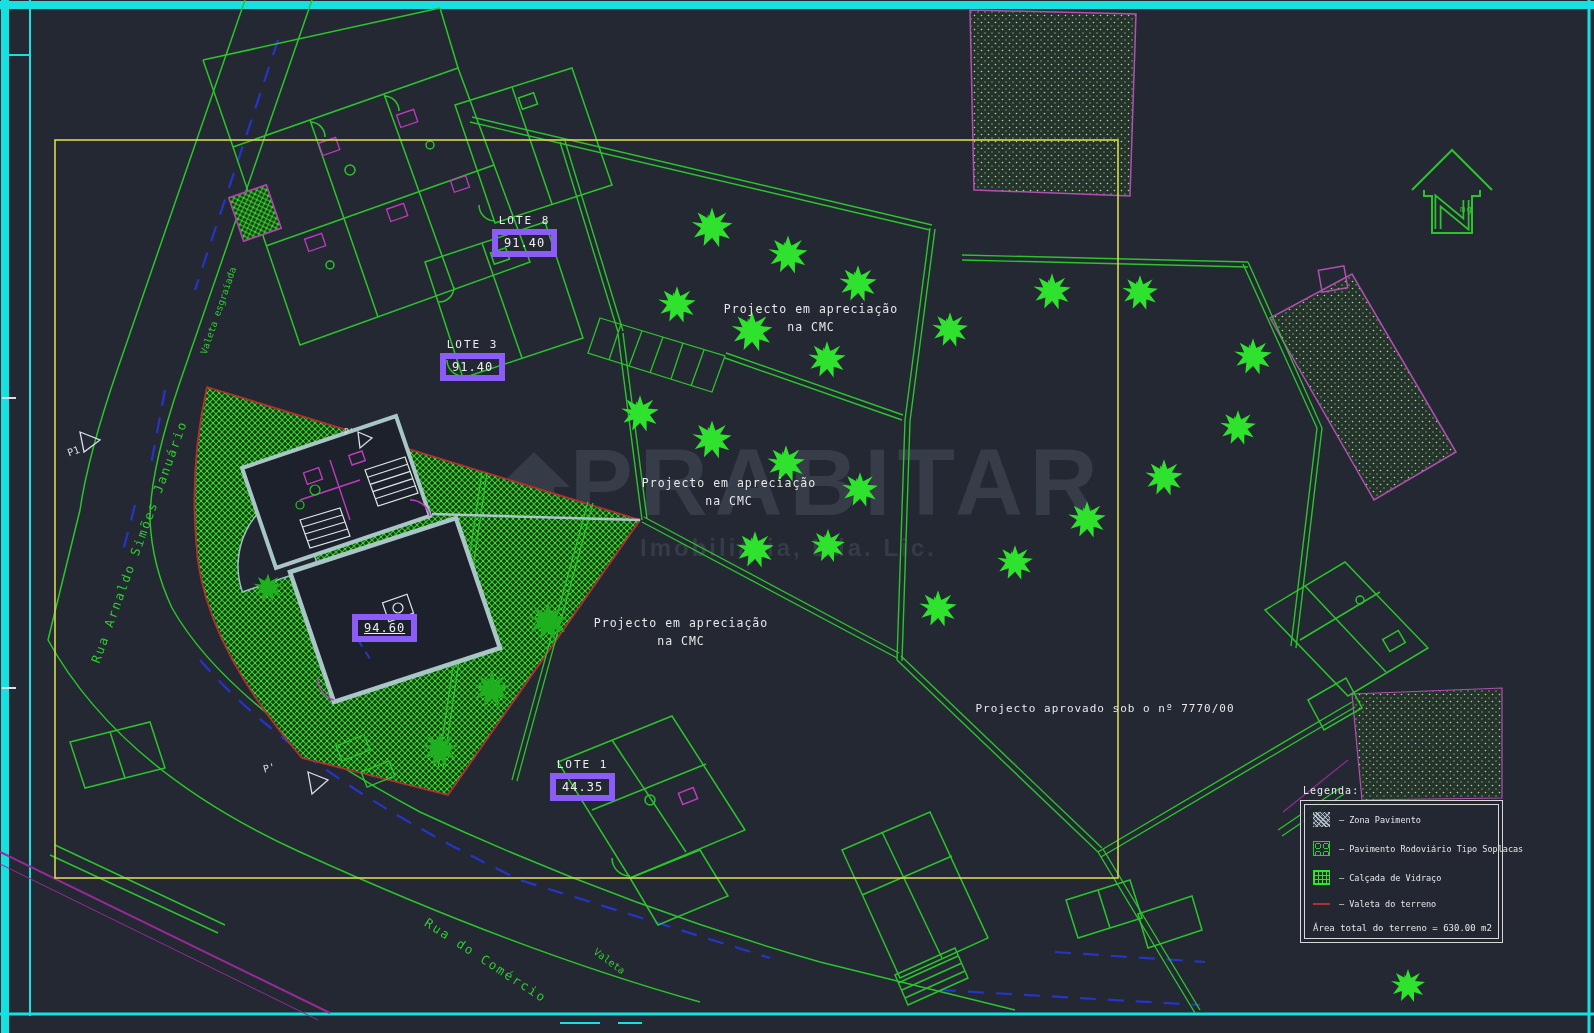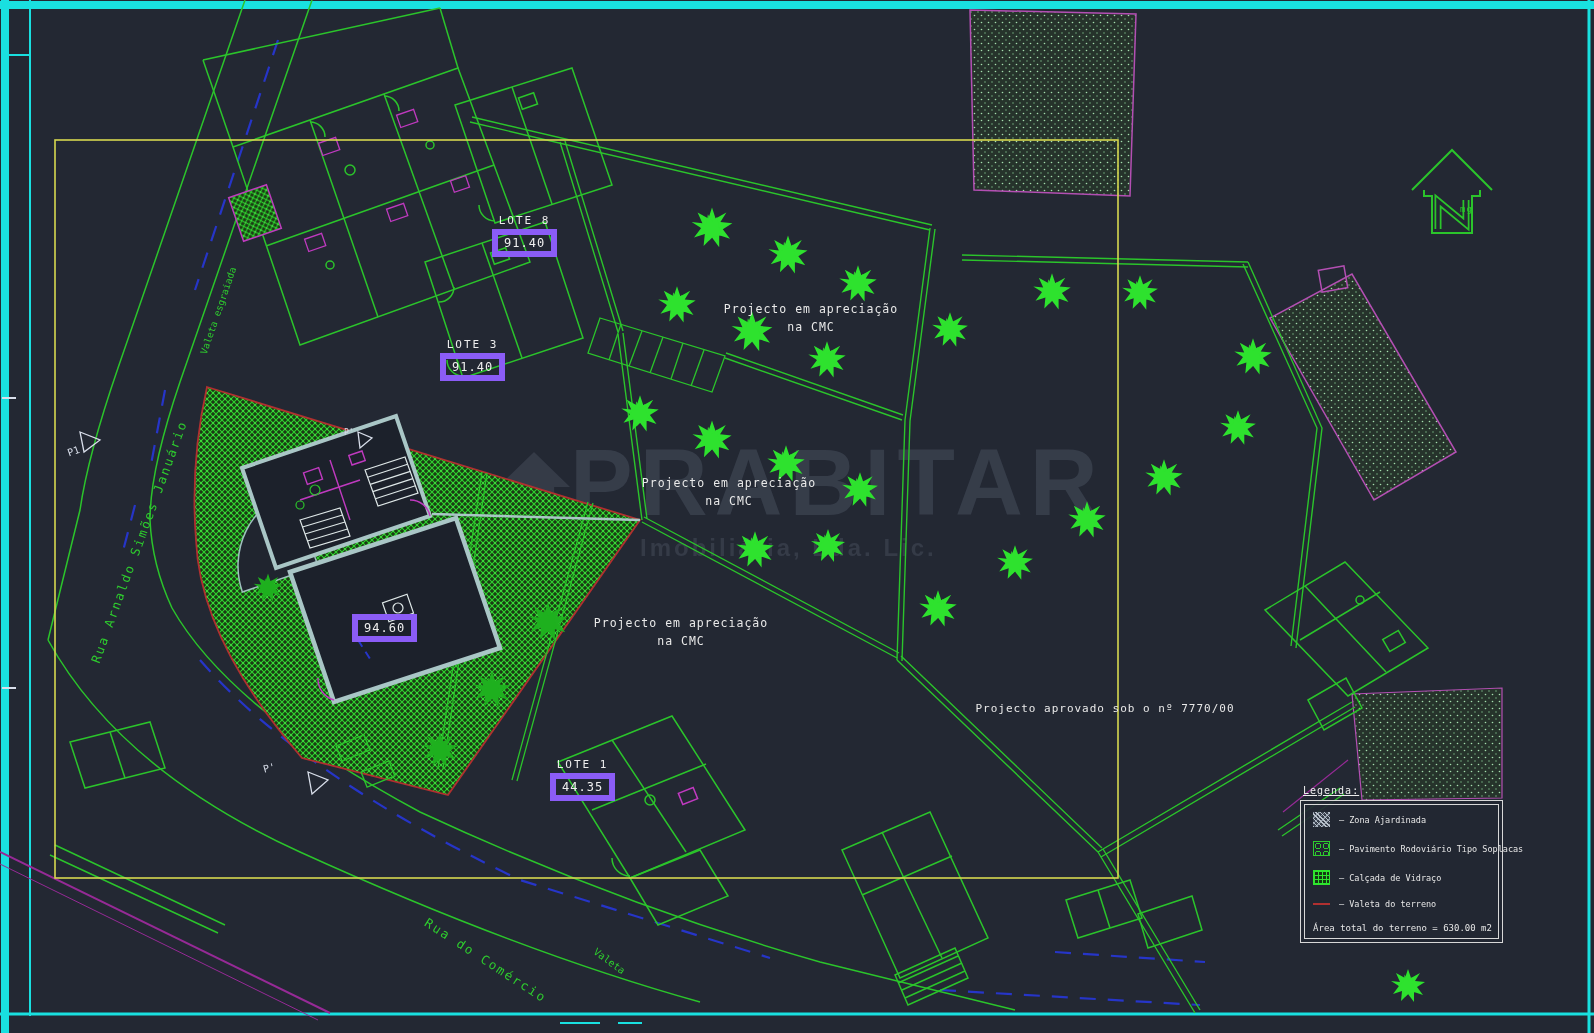--- a/index.html
+++ b/index.html
@@ -12,21 +12,21 @@
           font-size:24px;letter-spacing:3px;color:rgba(125,135,155,0.20);white-space:nowrap;}
   .wm-logo{left:498px;top:452px;width:72px;height:92px;background:rgba(125,135,155,0.20);
            clip-path:polygon(50% 0,100% 38%,78% 38%,78% 100%,22% 100%,22% 38%,0 38%);}
   .lot-label{display:flex;flex-direction:column;align-items:center;gap:2px;color:#ececec;
              font-size:11px;letter-spacing:2px;white-space:nowrap;}
   .mag-box{border:6px solid #8b5cf6;padding:1px 6px;font-size:12px;letter-spacing:1px;color:#efefef;}
   .cmc{width:250px;text-align:center;color:#e9e9e9;font-size:11.5px;line-height:1.6;letter-spacing:1px;white-space:nowrap;}
   .approved{width:310px;text-align:center;color:#e9e9e9;font-size:11px;letter-spacing:1px;white-space:nowrap;}
   .green-street{color:#2ecc2e;white-space:nowrap;transform-origin:0 0;}
   .p-label{color:#d8deea;font-size:10px;white-space:nowrap;transform-origin:0 0;}
-  .legend-title{left:1303px;top:785px;font-size:10px;color:#ededed;letter-spacing:1px;text-decoration:underline;}
+  .legend-title{left:1303px;top:785px;font-size:10px;color:#ededed;letter-spacing:1px;}
   .legend-box{left:1300px;top:800px;width:203px;height:143px;border:1px solid #d8d8d8;
               padding:3px;box-sizing:border-box;background:rgba(34,40,51,0.93);}
   .legend-inner{border:1px solid #d8d8d8;height:100%;box-sizing:border-box;padding:7px 6px 5px 8px;
                 display:flex;flex-direction:column;justify-content:space-between;}
   .lrow{display:flex;align-items:center;gap:9px;}
   .lrow span{color:#e6e6e6;font-size:8.5px;white-space:nowrap;}
   .sw{width:17px;height:15px;flex:none;box-sizing:border-box;}
   .sw-zona{background-color:#39404d;
     background-image:repeating-linear-gradient(45deg,#b9c2cc 0 1px,transparent 1px 3px),
                      repeating-linear-gradient(135deg,#8d97a5 0 1px,transparent 1px 4px);}
@@ -300,21 +300,21 @@
   <span class="mag-box">91.40</span>
 </div>
 <div class="abs lot-label" style="left:440px;top:338px;">
   <span>LOTE 3</span>
   <span class="mag-box">91.40</span>
 </div>
 <div class="abs lot-label" style="left:550px;top:758px;">
   <span>LOTE 1</span>
   <span class="mag-box">44.35</span>
 </div>
-<div class="abs lot-label" style="left:352px;top:614px;">
+<div class="abs lot-label" style="left:352px;top:614px;text-decoration:underline;">
   <span class="mag-box">94.60</span>
 </div>
 
 <div class="abs cmc" style="left:686px;top:300px;">
   <div>Projecto em apreciação</div>
       <div>na CMC</div>
 </div>
 <div class="abs cmc" style="left:604px;top:474px;">
   <div>Projecto em apreciação</div>
       <div>na CMC</div>
@@ -334,21 +334,21 @@
 <div class="abs p-label" style="left:262px;top:764px;transform:rotate(-15deg);">P'</div>
 <div class="abs p-label" style="left:344px;top:428px;font-size:8px;">P'</div>
 
 <div class="abs north-mg">mg</div>
 
 <div class="abs legend-title">Legenda:</div>
 <div class="abs legend-box">
   <div class="legend-inner">
     <div class="lrow">
       <div class="sw sw-zona"></div>
-      <span>—  Zona Ajardinada</span>
+      <span>—  Zona Pavimento</span>
     </div>
     <div class="lrow">
       <div class="sw sw-soplacas"></div>
       <span>—  Pavimento Rodoviário Tipo Soplacas</span>
     </div>
     <div class="lrow">
       <div class="sw sw-calcada"></div>
       <span>—  Calçada de Vidraço</span>
     </div>
     <div class="lrow">

